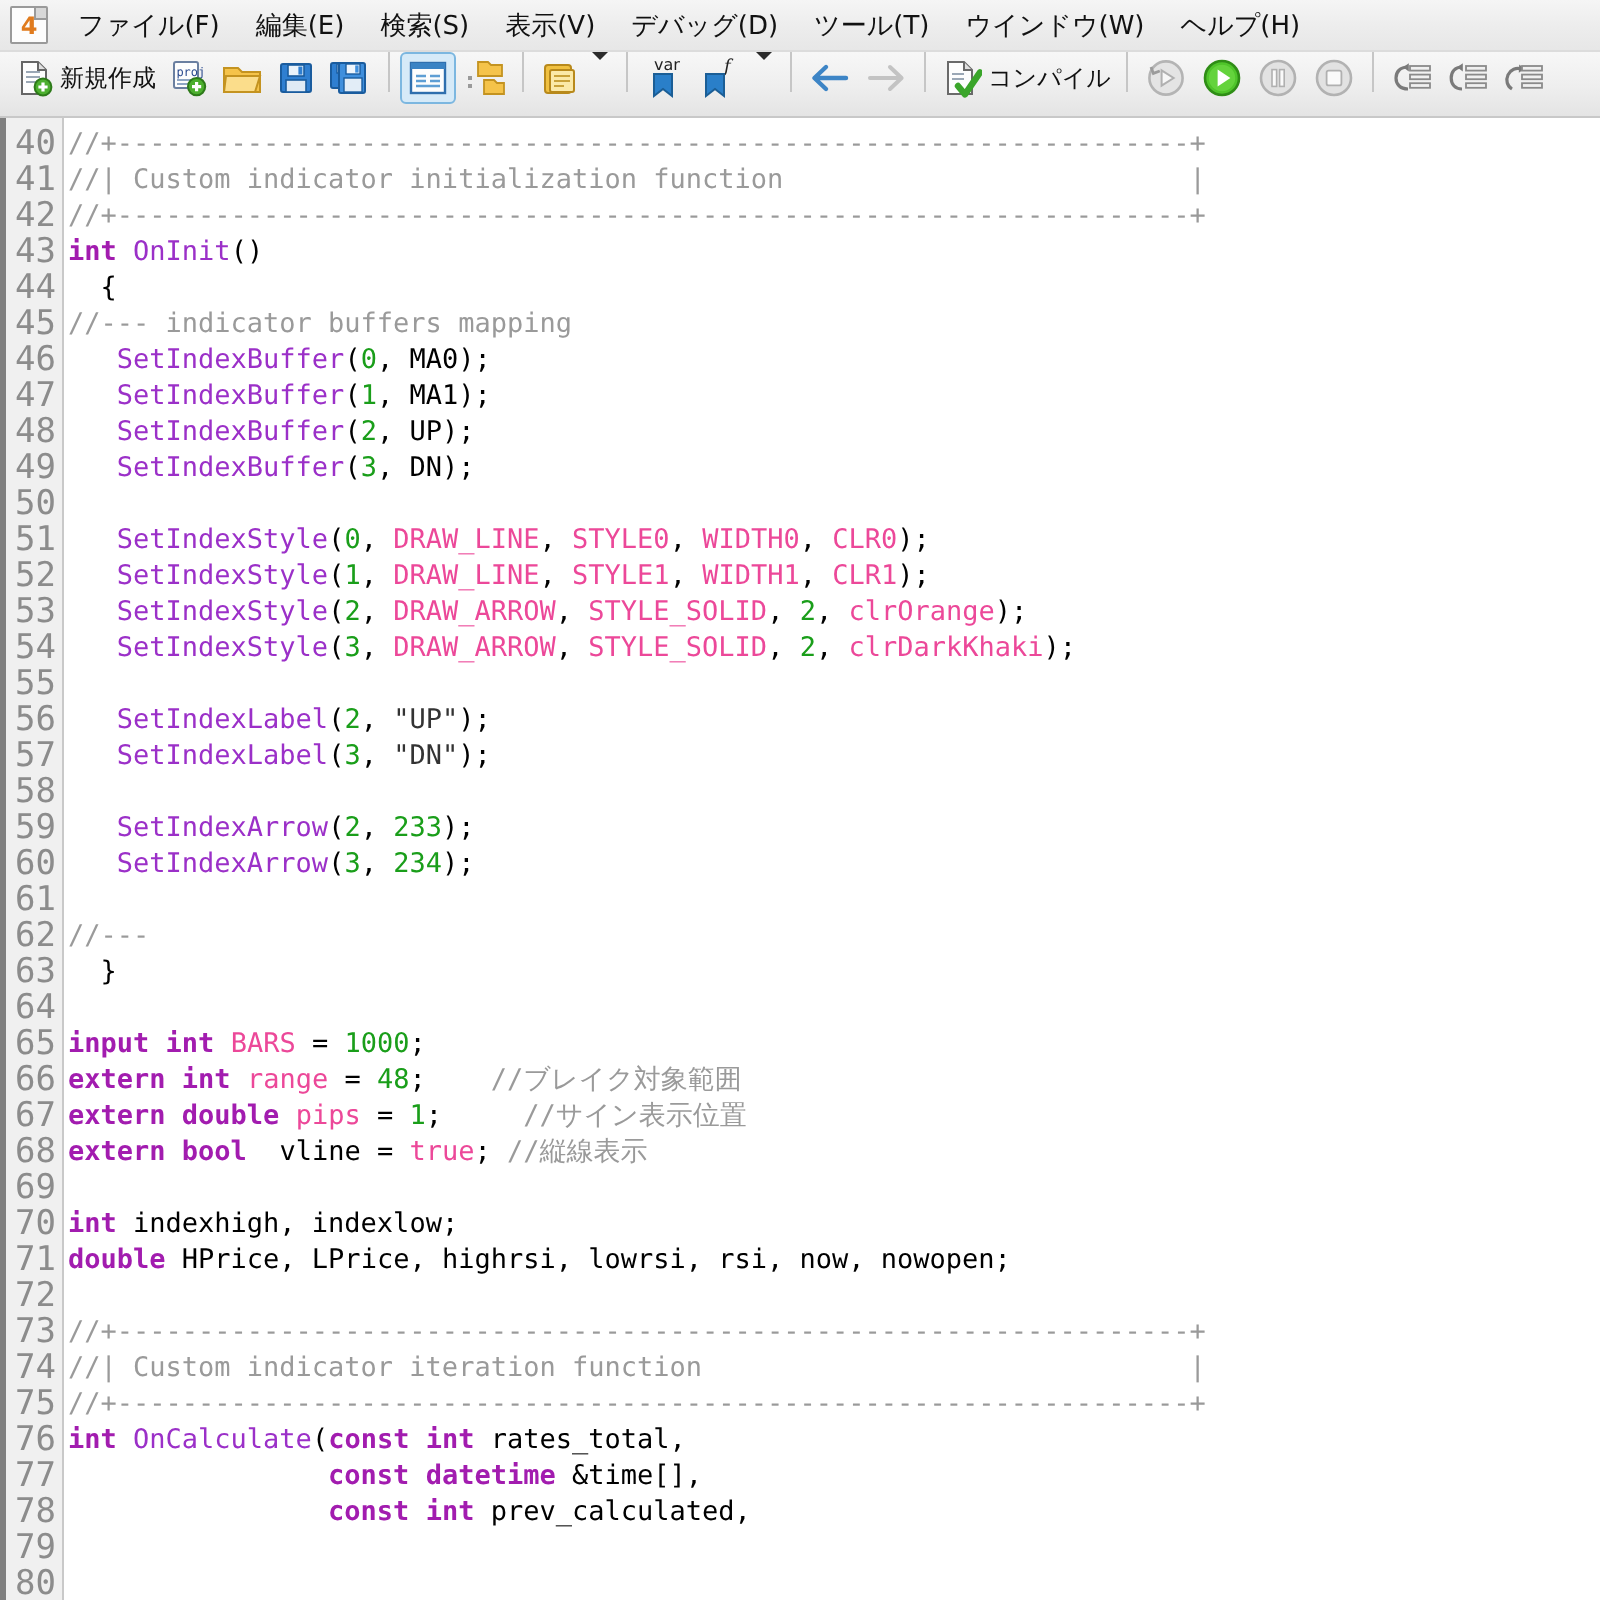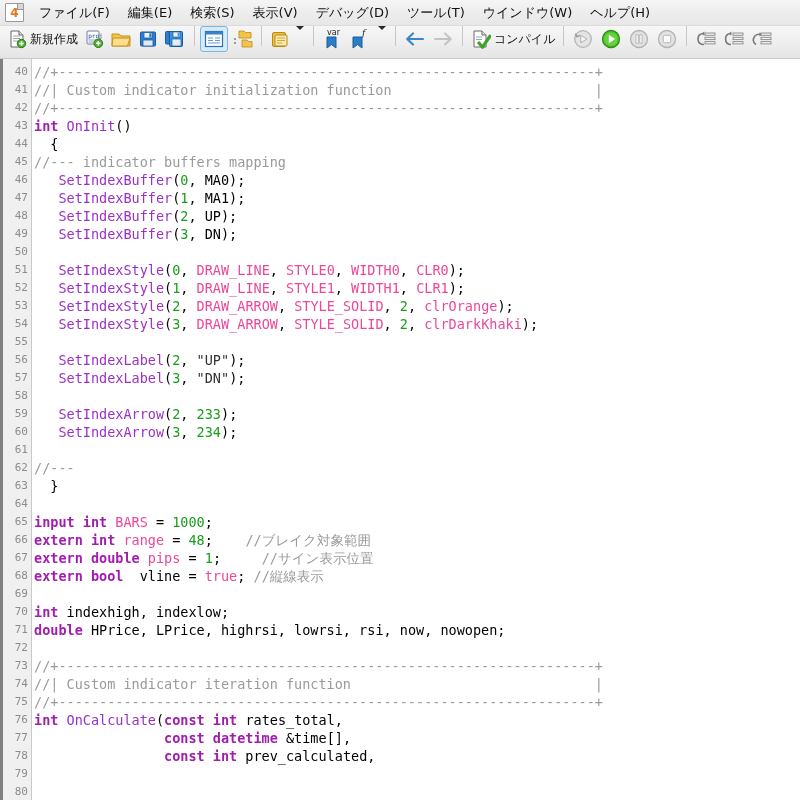--- a/index.html
+++ b/index.html
@@ -61,21 +61,21 @@
     background:#ffffff;
     border-left:3px solid #808080;
   }
   .gutter{
     flex:0 0 29px;background:#f0f0f0;border-right:1px solid #c9c9c9;
     box-sizing:border-box;padding-top:4px;
   }
   .gutter .ln{
     height:18px;line-height:18px;text-align:right;padding-right:3px;
     font-family:"DejaVu Sans Mono","Liberation Mono",monospace;
-    font-size:11px;color:#8c8c8c;
+    font-size:17px;color:#8c8c8c;
   }
   .code{
     flex:1 1 auto;padding-top:4px;padding-left:2px;overflow:hidden;
     font-family:"DejaVu Sans Mono","Liberation Mono",monospace;
     font-size:13.5px;
   }
   .code .row{height:18px;line-height:18px;white-space:pre;}
   .t-def{color:#000000;}
   .t-kw{color:#a21caf;font-weight:bold;}
   .t-fn{color:#9b30c8;}

